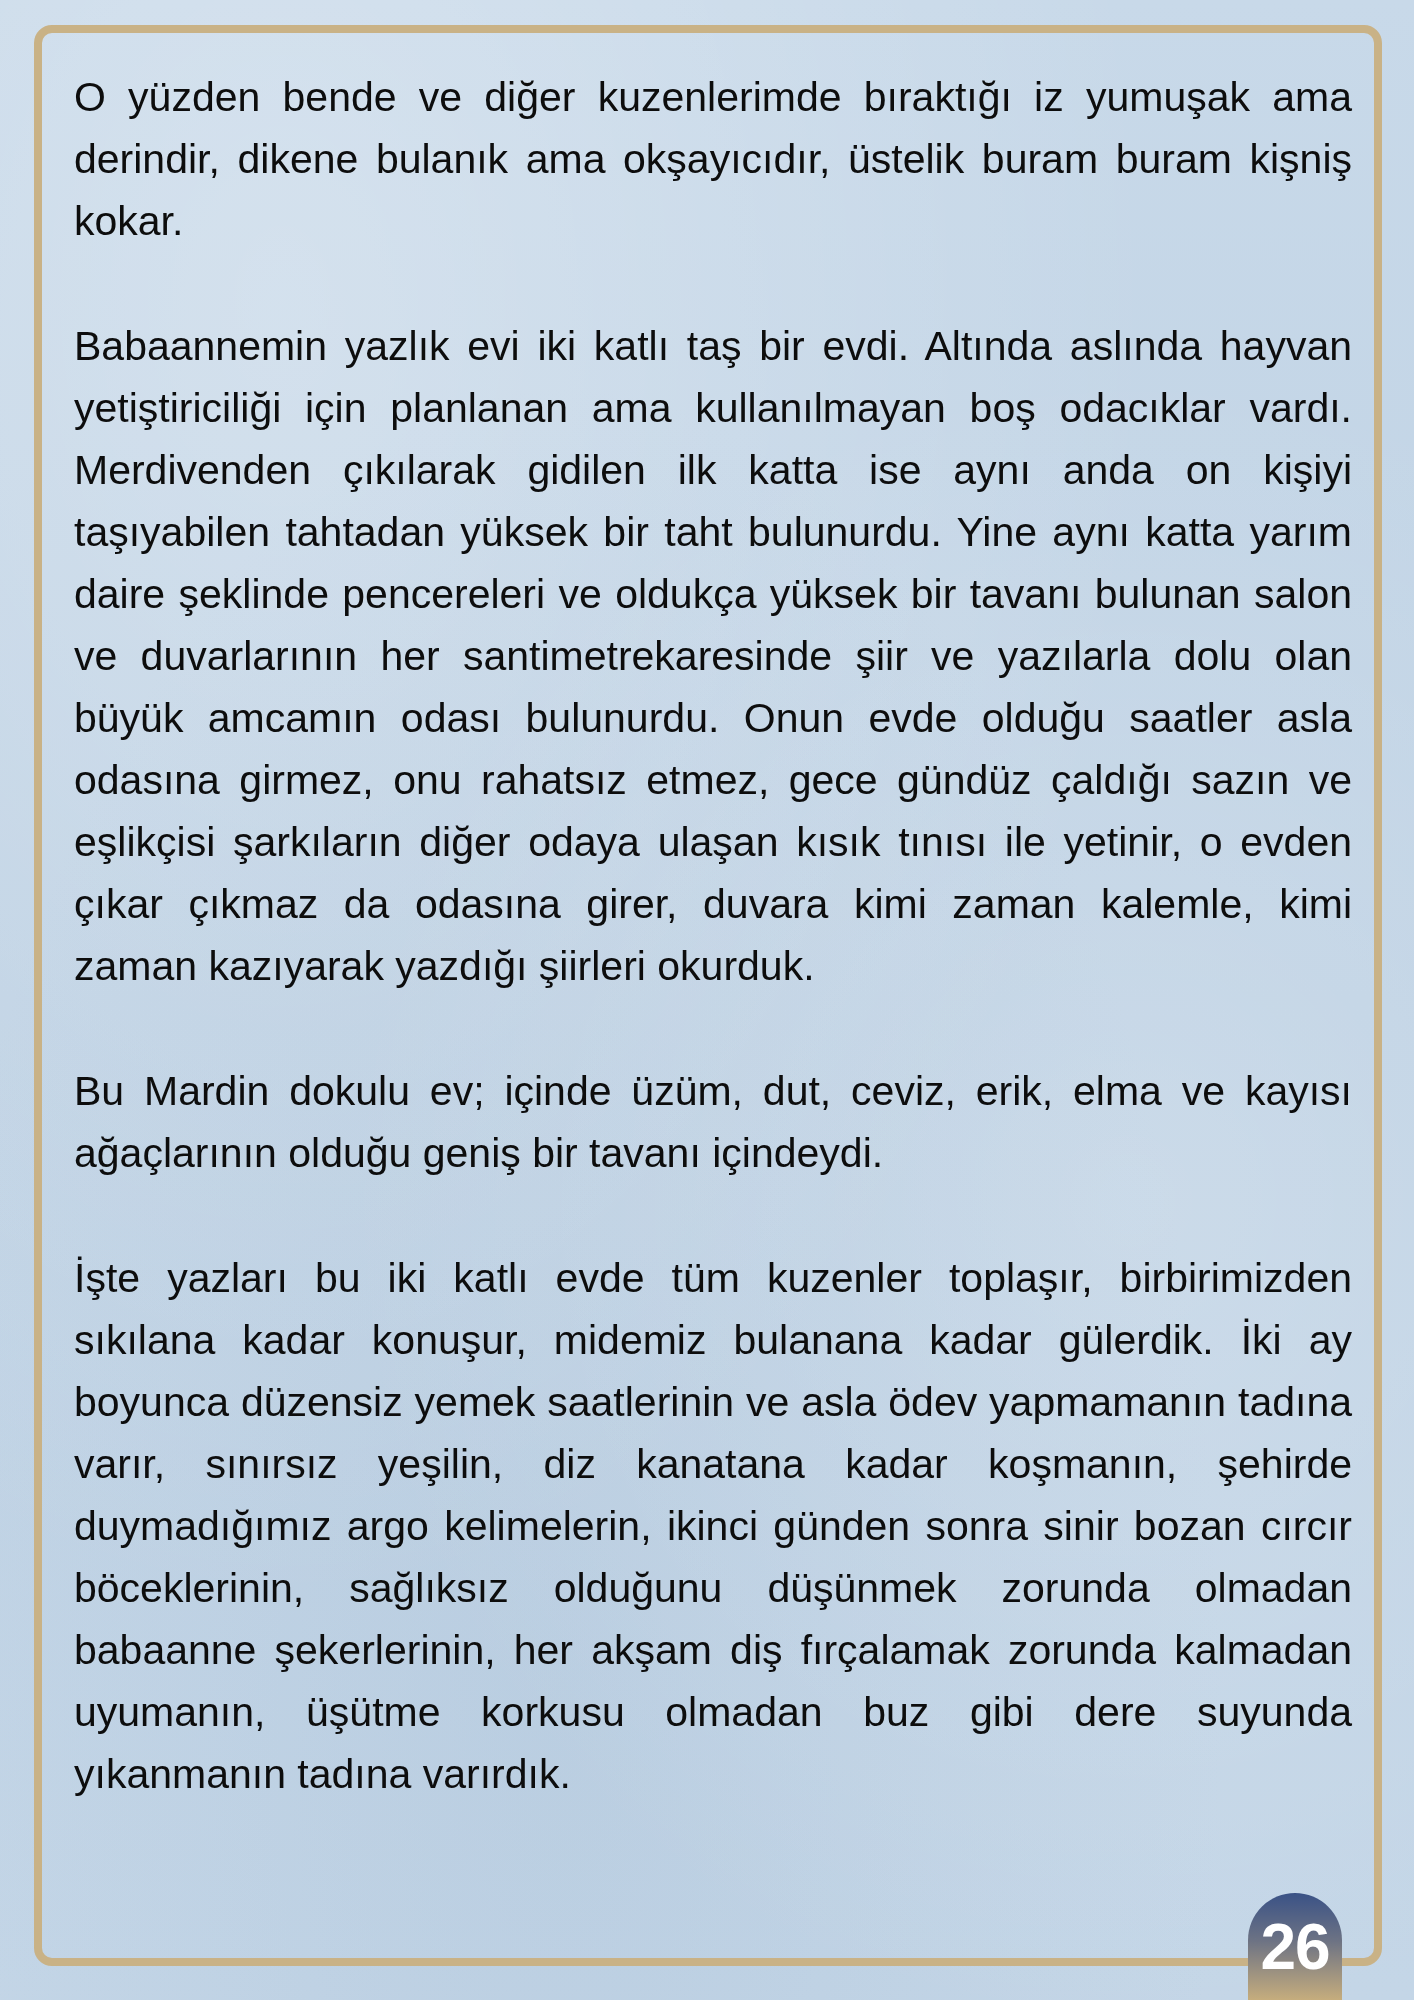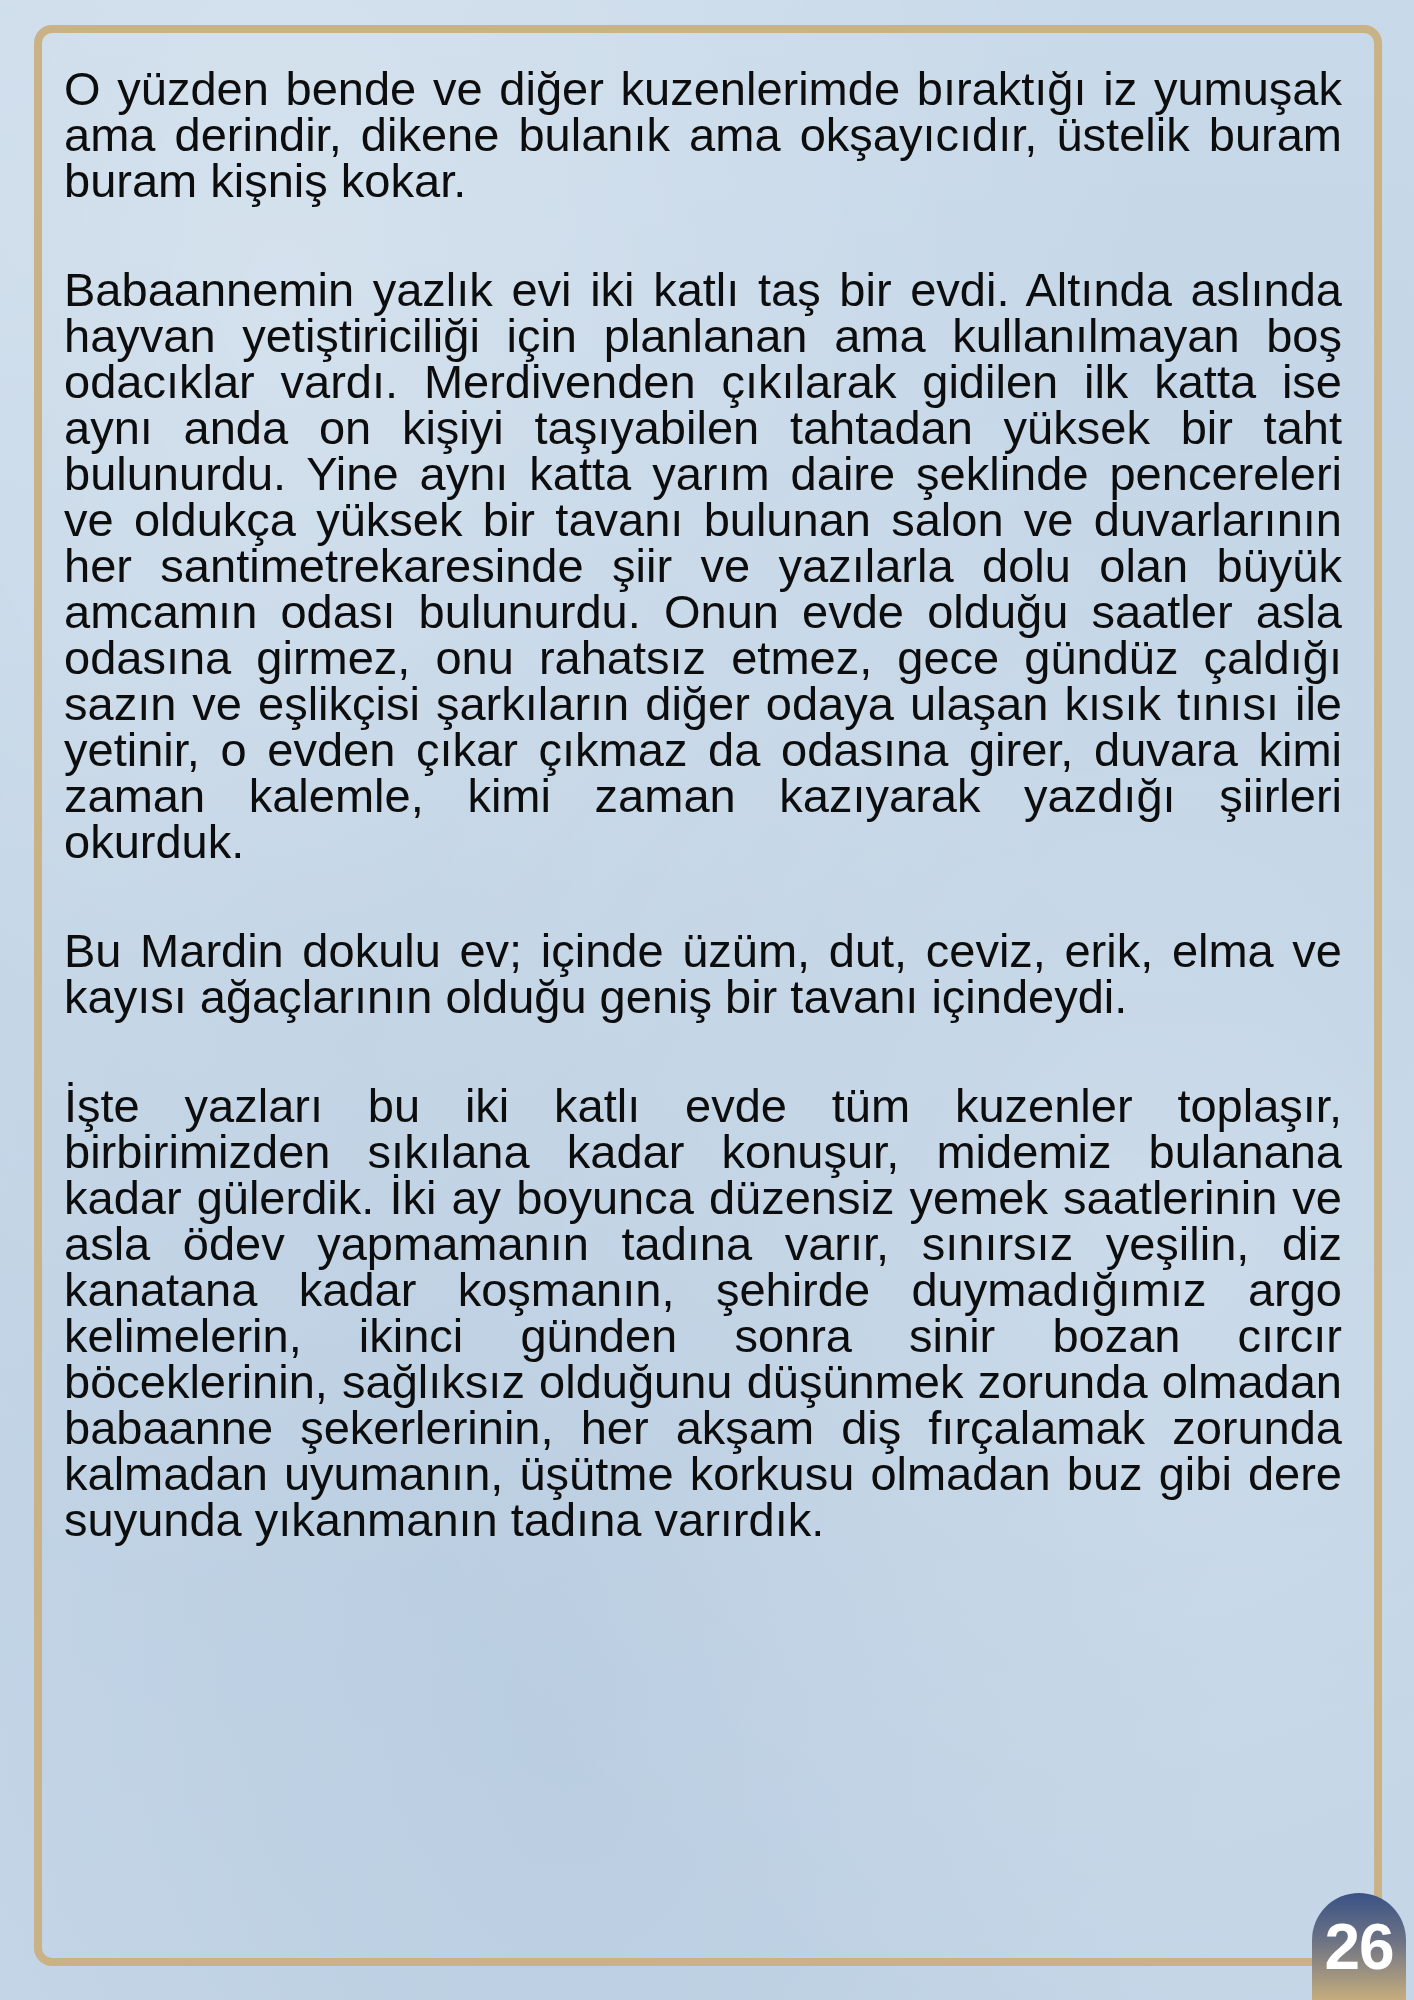--- a/index.html
+++ b/index.html
@@ -15,34 +15,34 @@
   }
   .frame {
     position: absolute;
     left: 34px; top: 25px;
     width: 1332px; height: 1925px;
     border: 8px solid #c9b286;
     border-radius: 18px;
   }
   .content {
     position: absolute;
-    left: 64px; top: 66px;
+    left: 74px; top: 66px;
     width: 1278px;
     color: #0d0d0d;
-    font-size: 47px;
-    line-height: 46px;
+    font-size: 41px;
+    line-height: 62px;
   }
   .content p {
     margin: 0 0 63px 0;
     text-align: justify;
     text-align-last: left;
   }
   .badge {
     position: absolute;
-    left: 1312px; top: 1893px;
+    left: 1248px; top: 1893px;
     width: 94px; height: 107px;
     border-radius: 47px 47px 0 0;
     background: linear-gradient(180deg, #3a5286 0%, #6d7384 45%, #c6ad7d 100%);
     display: flex; align-items: flex-start; justify-content: center;
   }
   .badge span {
     color: #ffffff;
     font-weight: bold;
     font-size: 64px;
     line-height: 64px;

